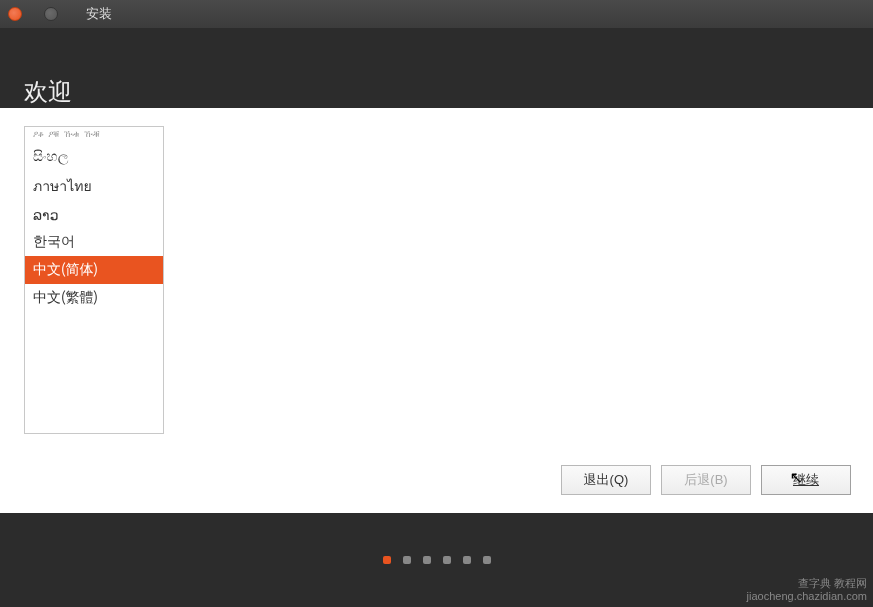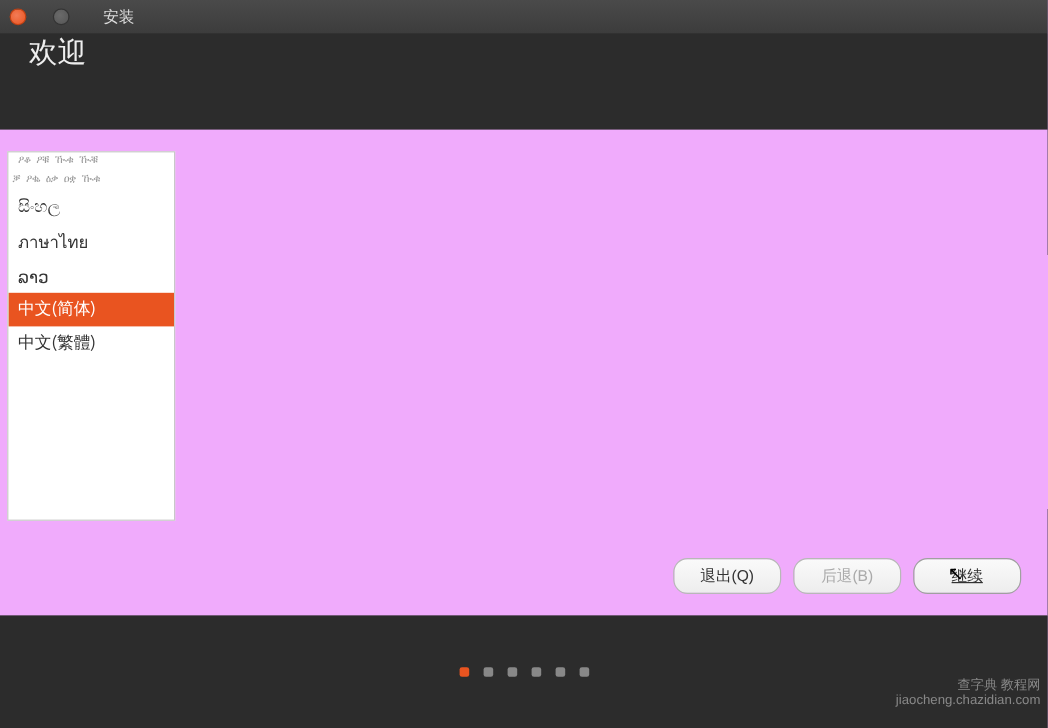--- a/index.html
+++ b/index.html
@@ -24,32 +24,32 @@
       border-radius: 50%;
       display: inline-block;
     }
     .win-close { background: radial-gradient(circle at 40% 40%, #f27b56, #e95420); border: 1px solid #c34113; }
     .win-min { background: radial-gradient(circle at 40% 40%, #6a6a6a, #555); border: 1px solid #333; }
     .title-text { color: #ddd; font-size: 13px; margin-left: 6px; }
     .header {
       height: 80px;
       background: #2c2c2c;
       display: flex;
-      align-items: flex-start;
+      align-items: flex-end;
       padding-left: 24px;
     }
     .header h1 {
       color: #eee;
       font-size: 24px;
       font-weight: 300;
     }
     .content {
-      background: #f0abfc;
+      background: #ffffff;
       height: 405px;
-      padding: 18px 6px;
+      padding: 18px 24px;
       position: relative;
     }
     .lang-list {
       width: 140px;
       height: 308px;
       background: #fff;
       border: 1px solid #c8c8c8;
       overflow: hidden;
       font-size: 14px;
     }
@@ -78,21 +78,21 @@
       bottom: 18px;
       display: flex;
       gap: 10px;
     }
     .btn {
       min-width: 90px;
       height: 30px;
       padding: 0 14px;
       background: linear-gradient(to bottom, #fafafa, #ededed);
       border: 1px solid #b8b8b8;
-      border-radius: 12px;
+      border-radius: 0;
       font-size: 13px;
       color: #333;
       cursor: pointer;
     }
     .btn:disabled {
       color: #aaa;
       cursor: default;
     }
     .btn.primary {
       border: 1px solid #a0a0a0;
@@ -109,21 +109,21 @@
     }
     .dot {
       width: 8px; height: 8px;
       border-radius: 2px;
       background: #888;
     }
     .dot.active { background: #e95420; }
     .watermark {
       position: absolute;
       right: 6px;
-      bottom: 16px;
+      bottom: 4px;
       color: #888;
       font-size: 11px;
       font-family: sans-serif;
       text-align: right;
       line-height: 1.2;
     }
     .cursor {
       position: absolute;
       right: 48px;
       bottom: 8px;
@@ -141,24 +141,24 @@
   <span class="title-text">安装</span>
 </div>
 
 <div class="header">
   <h1>欢迎</h1>
 </div>
 
 <div class="content">
   <div class="lang-list" id="lang-list">
       <div class="lang-item placeholder">዆቎ ዖቆ ዖቑ ዂቁ ዂቑ</div>
-      <div class="lang-item placeholder">዆ቓ ዖቈ ዕቃ ዐቋ ዂቁ</div>
       <div class="lang-item">සිංහල</div>
       <div class="lang-item">ภาษาไทย</div>
       <div class="lang-item">ລາວ</div>
+      <div class="lang-item">한국어</div>
       <div class="lang-item selected">中文(简体)</div>
       <div class="lang-item">中文(繁體)</div>
     </div>
 
   <div class="button-row">
     <button class="btn">退出(Q)</button>
     <button class="btn" id="back-btn" disabled="">后退(B)</button>
     <button class="btn primary">继续</button>
     <span class="cursor">↖</span>
   </div>

